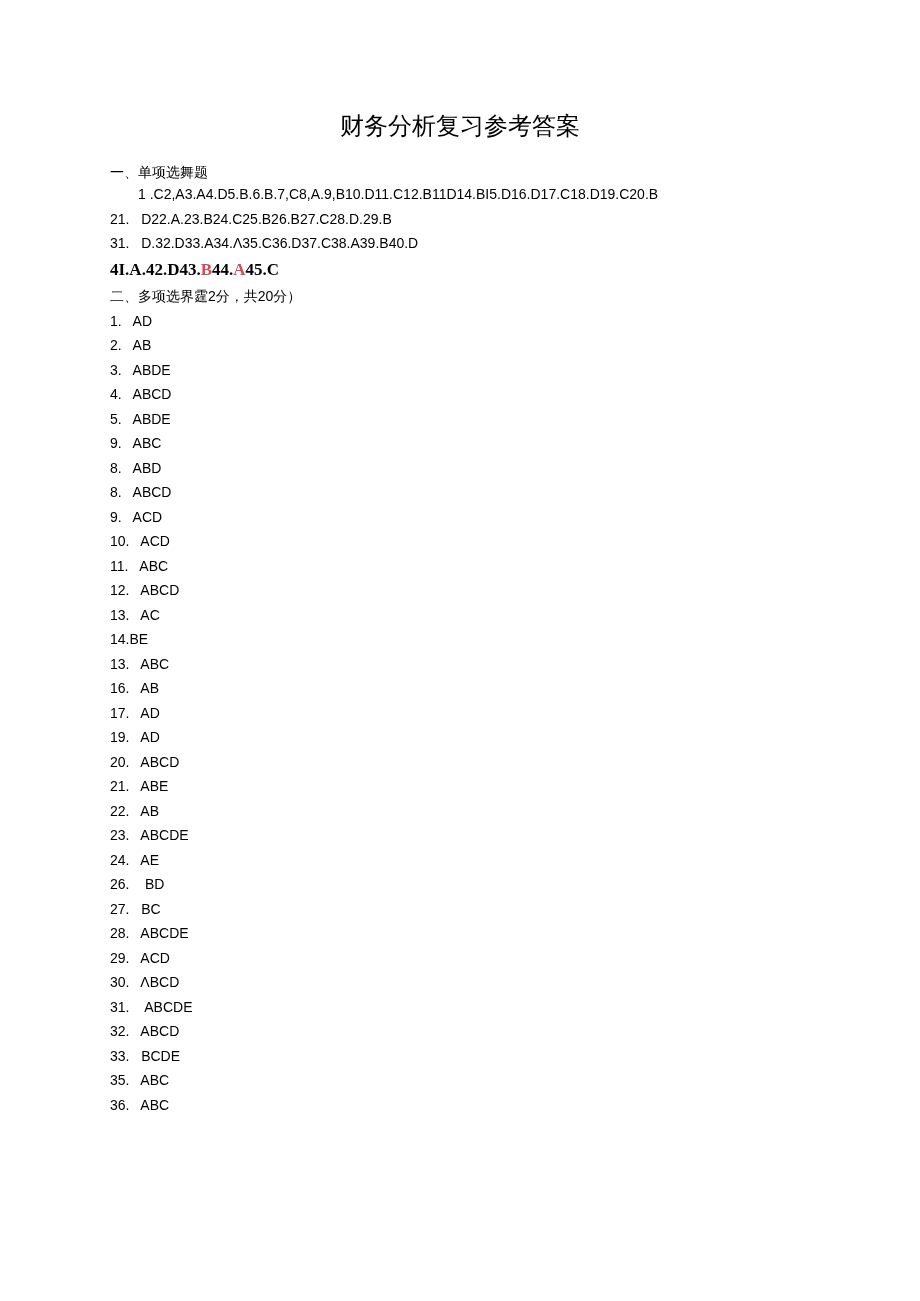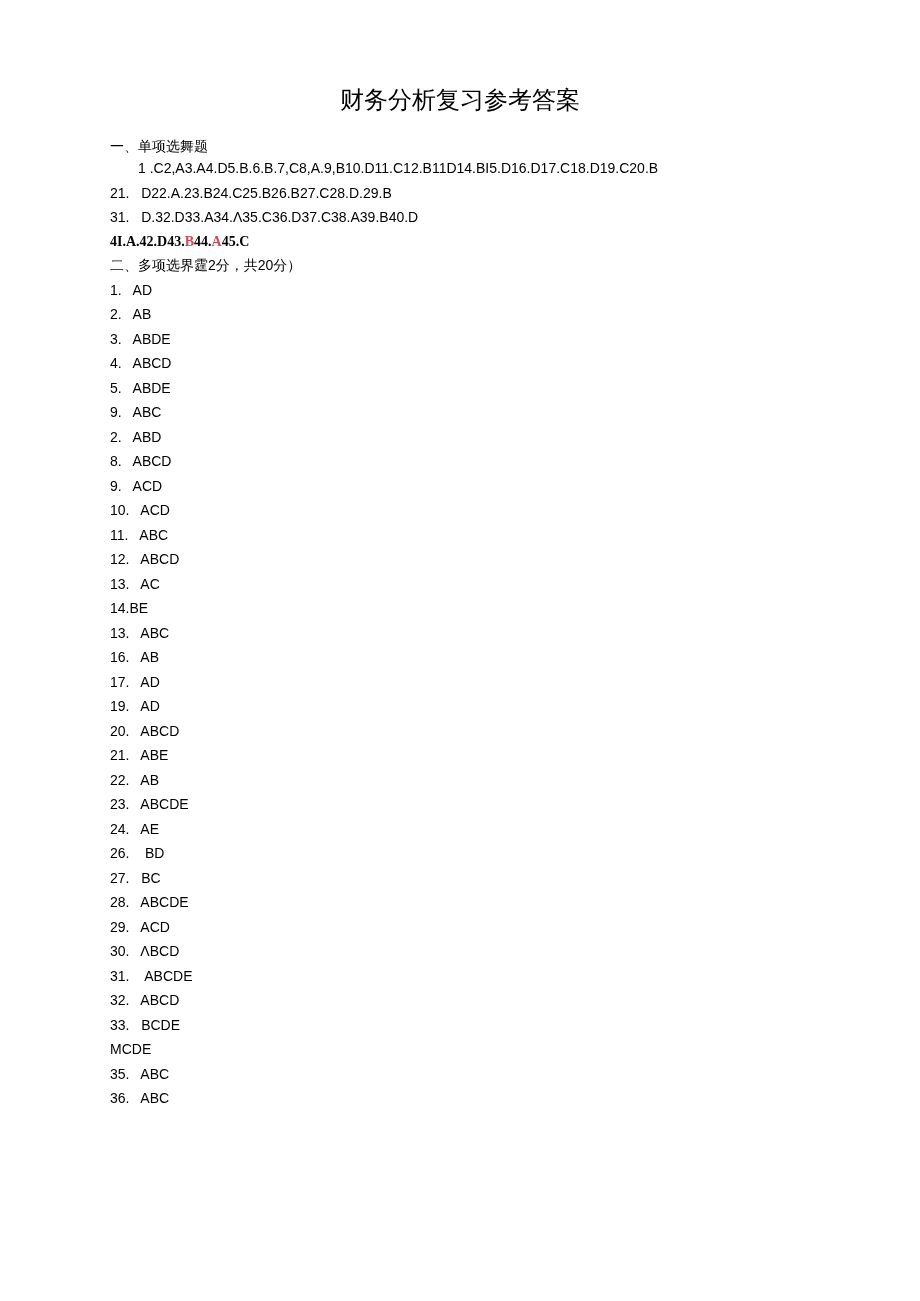--- a/index.html
+++ b/index.html
@@ -4,41 +4,41 @@
 <style>
   body {
     margin: 0;
     padding: 0;
     background: #ffffff;
     font-family: "Microsoft YaHei", "SimSun", Arial, sans-serif;
     color: #000000;
     width: 920px;
   }
   .page {
-    padding: 84px 110px 60px 110px;
+    padding: 110px 110px 60px 110px;
   }
   .title {
     text-align: center;
     font-size: 24px;
     font-family: "SimSun", serif;
     margin-bottom: 22px;
   }
   .section-header {
     font-size: 14px;
   }
   .line {
     font-size: 14px;
     line-height: 1.75;
     white-space: pre;
   }
   .indent {
     padding-left: 28px;
   }
   .bold-line {
-    font-size: 14px;
+    font-size: 17px;
     font-weight: bold;
     font-family: "Times New Roman", serif;
     line-height: 1.7;
   }
   .red {
     color: #d44a57;
   }
 </style>
 </head>
 <body>
@@ -56,21 +56,21 @@
   <div class="bold-line"><span>4I.A.42.D43.</span><span class="red">B</span><span>44.</span><span class="red">A</span><span>45.C</span></div>
 
   <div class="line">二、多项选界霆2分，共20分）</div>
 
   <div class="line">1.   AD</div>
   <div class="line">2.   AB</div>
   <div class="line">3.   ABDE</div>
   <div class="line">4.   ABCD</div>
   <div class="line">5.   ABDE</div>
   <div class="line">9.   ABC</div>
-  <div class="line">2.   ABD</div>
+  <div class="line">8.   ABD</div>
   <div class="line">8.   ABCD</div>
   <div class="line">9.   ACD</div>
   <div class="line">10.   ACD</div>
   <div class="line">11.   ABC</div>
   <div class="line">12.   ABCD</div>
   <div class="line">13.   AC</div>
   <div class="line">14.BE</div>
   <div class="line">13.   ABC</div>
   <div class="line">16.   AB</div>
   <div class="line">17.   AD</div>
@@ -81,17 +81,16 @@
   <div class="line">23.   ABCDE</div>
   <div class="line">24.   AE</div>
   <div class="line">26.    BD</div>
   <div class="line">27.   BC</div>
   <div class="line">28.   ABCDE</div>
   <div class="line">29.   ACD</div>
   <div class="line">30.   ΛBCD</div>
   <div class="line">31.    ABCDE</div>
   <div class="line">32.   ABCD</div>
   <div class="line">33.   BCDE</div>
-  <div class="line">MCDE</div>
   <div class="line">35.   ABC</div>
   <div class="line">36.   ABC</div>
 
 </div>
 
 </body></html>

